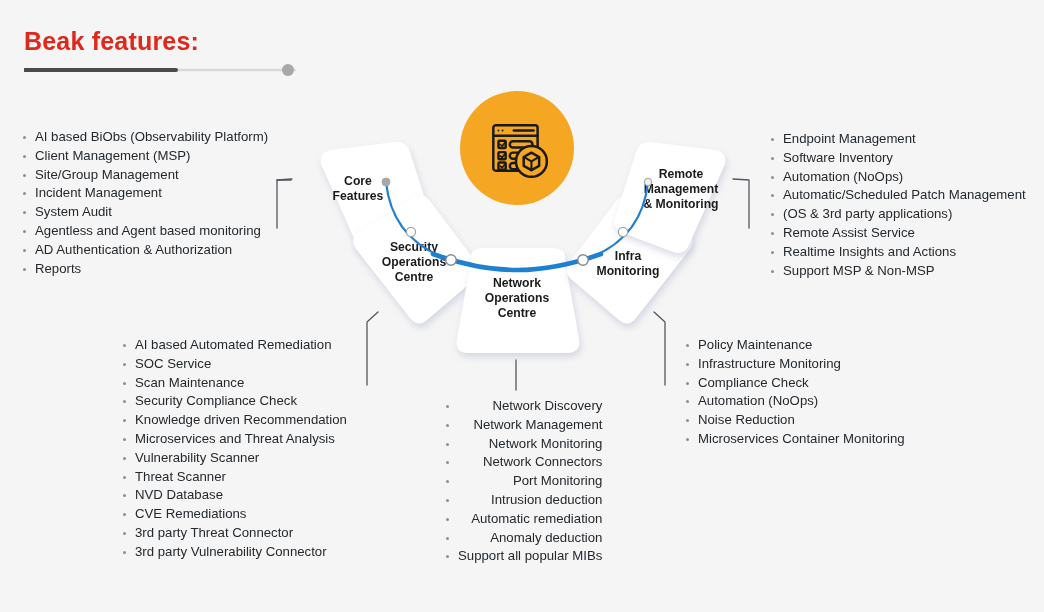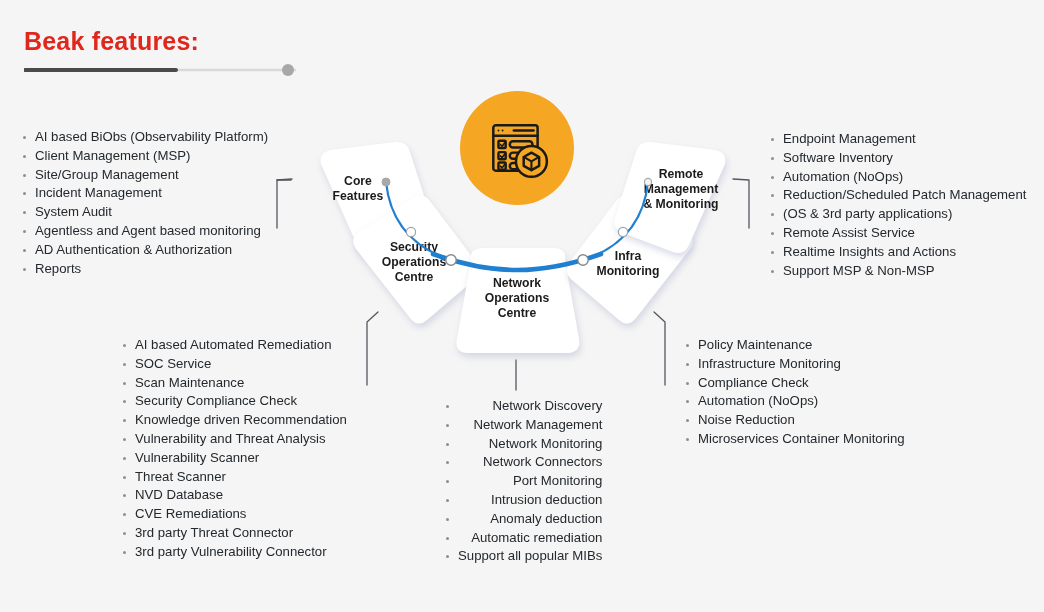--- a/index.html
+++ b/index.html
@@ -236,49 +236,49 @@
       <li>Incident Management</li>
       <li>System Audit</li>
       <li>Agentless and Agent based monitoring</li>
       <li>AD Authentication &amp; Authorization</li>
       <li>Reports</li>
     </ul>
   <ul id="list-remote" class="feature-list">
       <li>Endpoint Management</li>
       <li>Software Inventory</li>
       <li>Automation (NoOps)</li>
-      <li>Reduction/Scheduled Patch Management</li>
+      <li>Automatic/Scheduled Patch Management</li>
       <li>(OS &amp; 3rd party applications)</li>
       <li>Remote Assist Service</li>
       <li>Realtime Insights and Actions</li>
       <li>Support MSP &amp; Non-MSP</li>
     </ul>
   <ul id="list-soc" class="feature-list">
       <li>AI based Automated Remediation</li>
       <li>SOC Service</li>
       <li>Scan Maintenance</li>
       <li>Security Compliance Check</li>
       <li>Knowledge driven Recommendation</li>
-      <li>Vulnerability and Threat Analysis</li>
+      <li>Microservices and Threat Analysis</li>
       <li>Vulnerability Scanner</li>
       <li>Threat Scanner</li>
       <li>NVD Database</li>
       <li>CVE Remediations</li>
       <li>3rd party Threat Connector</li>
       <li>3rd party Vulnerability Connector</li>
     </ul>
   <ul id="list-noc" class="feature-list">
       <li>Network Discovery</li>
       <li>Network Management</li>
       <li>Network Monitoring</li>
       <li>Network Connectors</li>
       <li>Port Monitoring</li>
       <li>Intrusion deduction</li>
+      <li>Automatic remediation</li>
       <li>Anomaly deduction</li>
-      <li>Automatic remediation</li>
       <li>Support all popular MIBs</li>
     </ul>
   <ul id="list-infra" class="feature-list">
       <li>Policy Maintenance</li>
       <li>Infrastructure Monitoring</li>
       <li>Compliance Check</li>
       <li>Automation (NoOps)</li>
       <li>Noise Reduction</li>
       <li>Microservices Container Monitoring</li>
     </ul>

